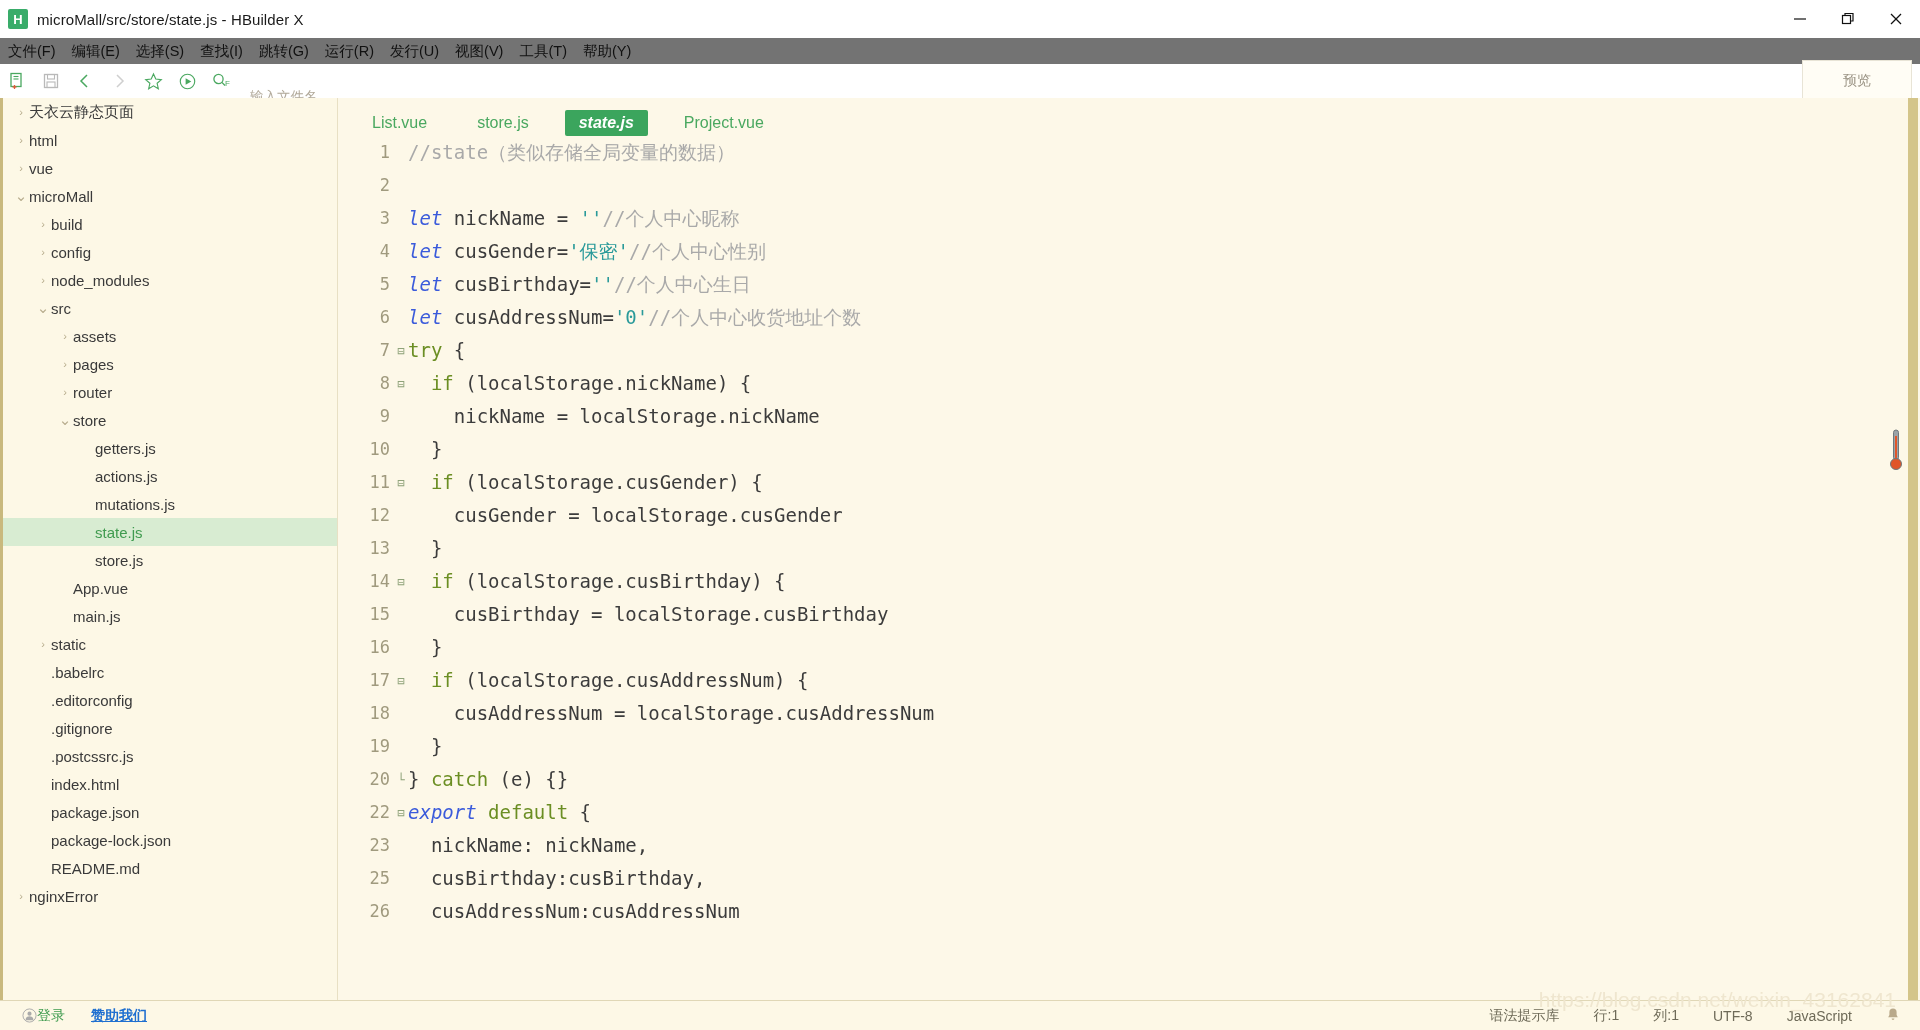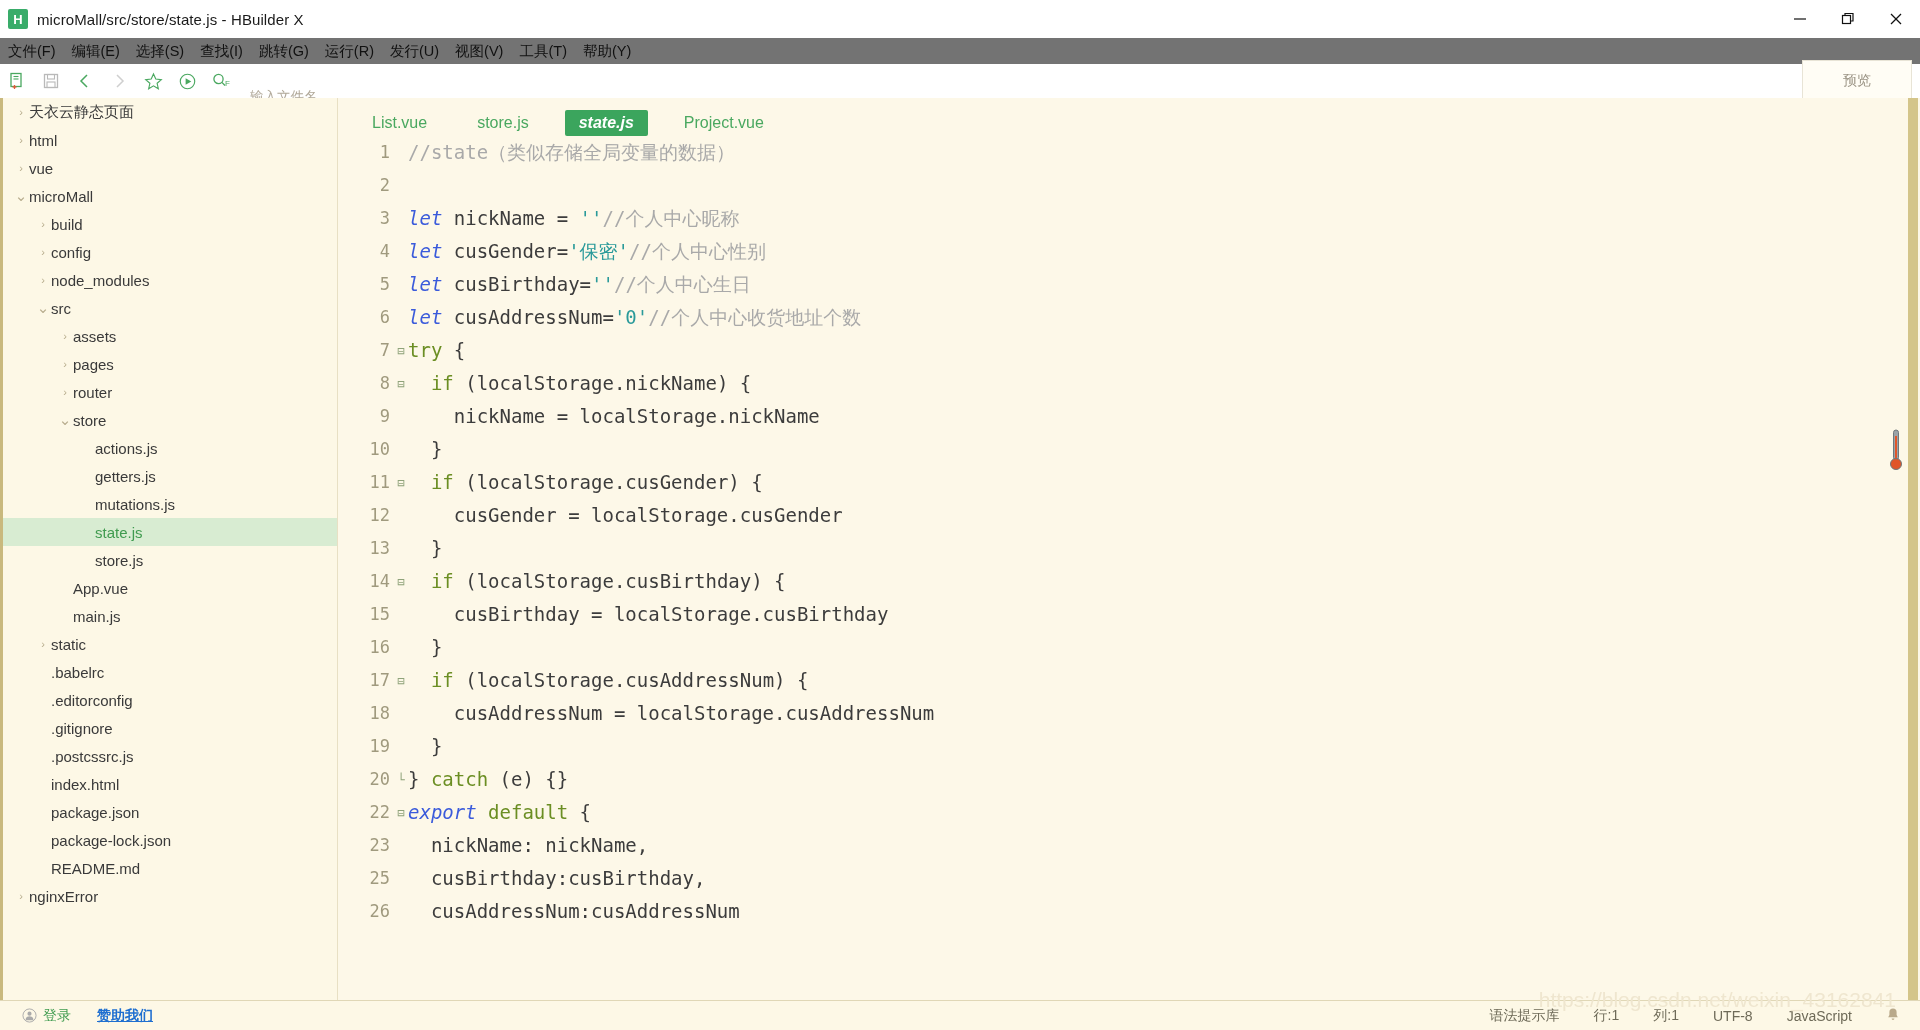--- a/index.html
+++ b/index.html
@@ -86,21 +86,21 @@
   #vscroll .track{ position:absolute;right:2px;top:0;width:10px;height:100%;background:#d4c58a;}
   #thermo{
     position:absolute;right:16px;top:330px;width:16px;height:46px;
   }
   
   #statusbar{
     height:30px;background:#fdf8e6;border-top:1px solid #e0d7b6;
     display:flex;align-items:center;font-size:14px;color:#6e6a58;
   }
   #statusbar .left{ display:flex;align-items:center;padding-left:22px;gap:26px;}
-  #login{ color:#3f9b4f;display:flex;align-items:center;gap:6px;}
+  #login{ color:#3f9b4f;display:flex;align-items:center;}
   #sponsor{ color:#1f6fd0;text-decoration:underline;font-weight:bold;}
   #statusbar .right{ margin-left:auto;display:flex;align-items:center;gap:34px;padding-right:20px;color:#6e6a58;}
   #watermark{
     position:absolute;right:24px;bottom:18px;font-size:21px;color:#efe6cf;
     pointer-events:none;white-space:nowrap;font-family:"Liberation Sans",sans-serif;
   }
 </style>
 </head>
 <body>
 
@@ -251,26 +251,26 @@
         <span class="lbl">router</span>
       </div>
       <div class="tree-row">
         <span style="width: 54px; flex: 0 0 auto;"></span>
         <span class="arrow" style="font-size: 15px; line-height: 8px;">⌄</span>
         <span class="lbl">store</span>
       </div>
       <div class="tree-row">
         <span style="width: 76px; flex: 0 0 auto;"></span>
         <span class="arrow none">›</span>
+        <span class="lbl">getters.js</span>
+      </div>
+      <div class="tree-row">
+        <span style="width: 76px; flex: 0 0 auto;"></span>
+        <span class="arrow none">›</span>
         <span class="lbl">actions.js</span>
-      </div>
-      <div class="tree-row">
-        <span style="width: 76px; flex: 0 0 auto;"></span>
-        <span class="arrow none">›</span>
-        <span class="lbl">getters.js</span>
       </div>
       <div class="tree-row">
         <span style="width: 76px; flex: 0 0 auto;"></span>
         <span class="arrow none">›</span>
         <span class="lbl">mutations.js</span>
       </div>
       <div class="tree-row selected">
         <span style="width: 76px; flex: 0 0 auto;"></span>
         <span class="arrow none">›</span>
         <span class="lbl">state.js</span>

